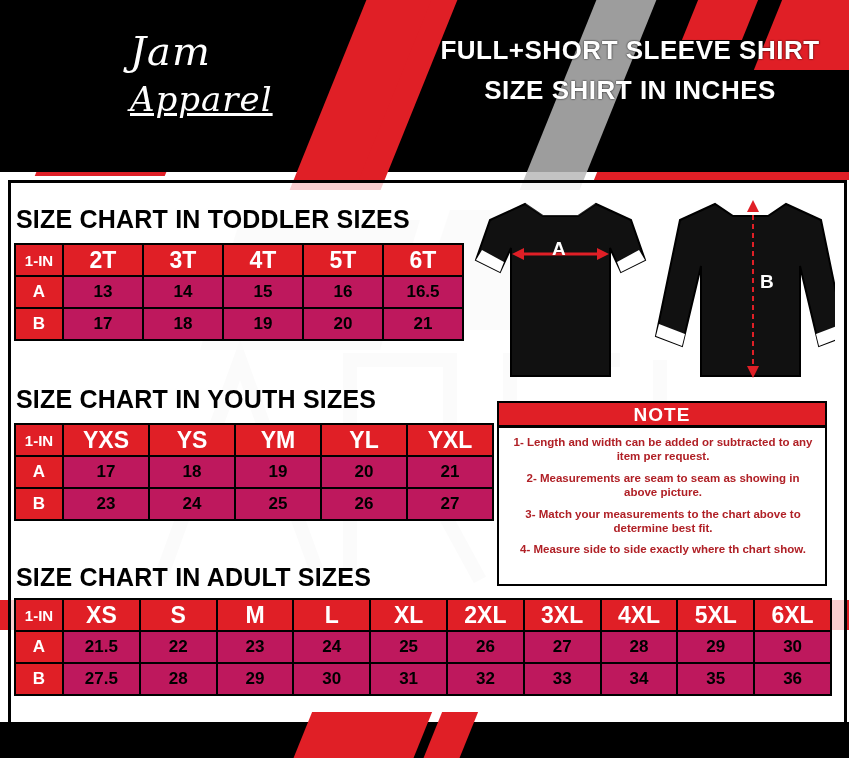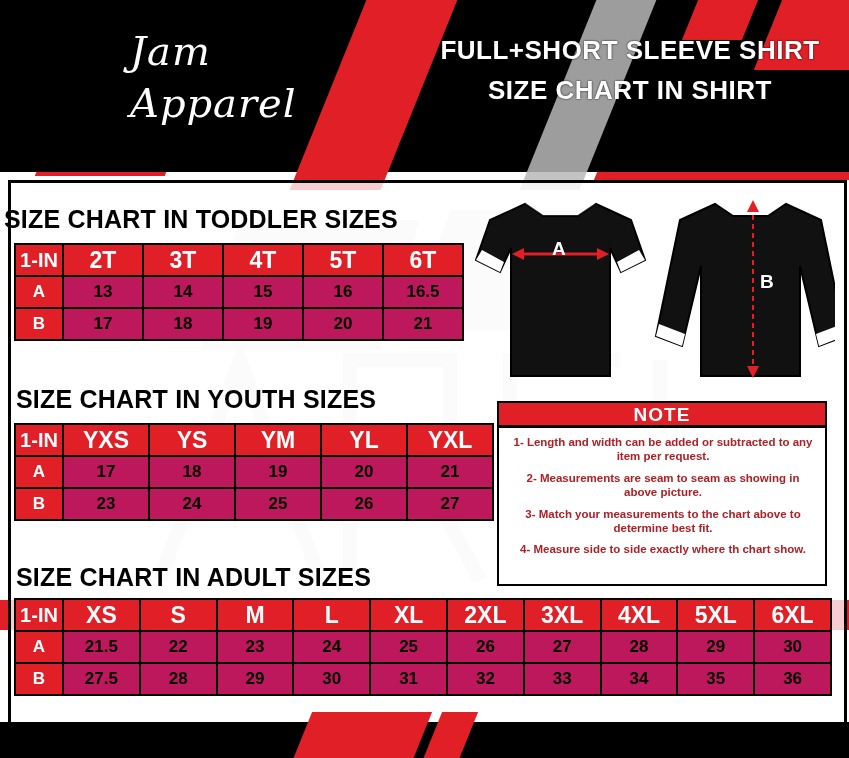--- a/index.html
+++ b/index.html
@@ -77,21 +77,21 @@
     position: absolute;
     left: 130px; top: 18px;
     width: 260px; height: 140px;
     color: #ffffff;
     font-family: "DejaVu Serif", serif;
     font-style: italic;
     text-align: left;
     line-height: 1.05;
   }
   .brand .b1 { font-size: 40px; letter-spacing: 1px; display:block; margin-top: 12px;}
-  .brand .b2 { font-size: 40px; letter-spacing: 1px; display:block; margin-top: 10px;}
+  .brand .b2 { font-size: 34px; letter-spacing: 1px; display:block; margin-top: 10px; text-decoration: underline;}
 
   .title-box {
     position: absolute;
     left: 430px; top: 30px;
     width: 400px;
     text-align: center;
     color: #ffffff;
     font-weight: bold;
     font-size: 26px;
     letter-spacing: .5px;
@@ -163,21 +163,21 @@
   }
   table.size tbody th {
     background: #e01f26;
     color: #ffffff;
     width: 46px;
   }
   table.size tbody td { background: #be185d; }
   table.size thead th.corner {
     background: #e01f26;
     color: #ffffff;
-    font-size: 20px;
+    font-size: 15px;
   }
 
   
   .note-wrap {
     position: absolute;
     left: 497px; top: 401px;
     width: 330px; height: 185px;
   }
   .note-header {
     position: absolute;
@@ -258,26 +258,26 @@
   <div class="header-red-3"></div>
   <div class="header-red-4"></div>
 
   <div class="brand">
     <span class="b1">Jam</span>
     <span class="b2">Apparel</span>
   </div>
 
   <div class="title-box">
     <div>FULL+SHORT SLEEVE SHIRT</div>
-    <div>SIZE CHART IN SHIRT</div>
+    <div>SIZE SHIRT IN INCHES</div>
   </div>
 
   <div class="panel"></div>
 
-  <div class="sec-title" style="left:4px; top:205px;">SIZE CHART IN TODDLER  SIZES</div>
+  <div class="sec-title" style="left:16px; top:205px;">SIZE CHART IN TODDLER  SIZES</div>
 
   <table class="size" style="left:14px; top:243px; width:450px;">
     <thead>
       <tr>
         <th class="corner" style="width:46px;">1-IN</th>
         <th>2T</th>
         <th>3T</th>
         <th>4T</th>
         <th>5T</th>
         <th>6T</th>

